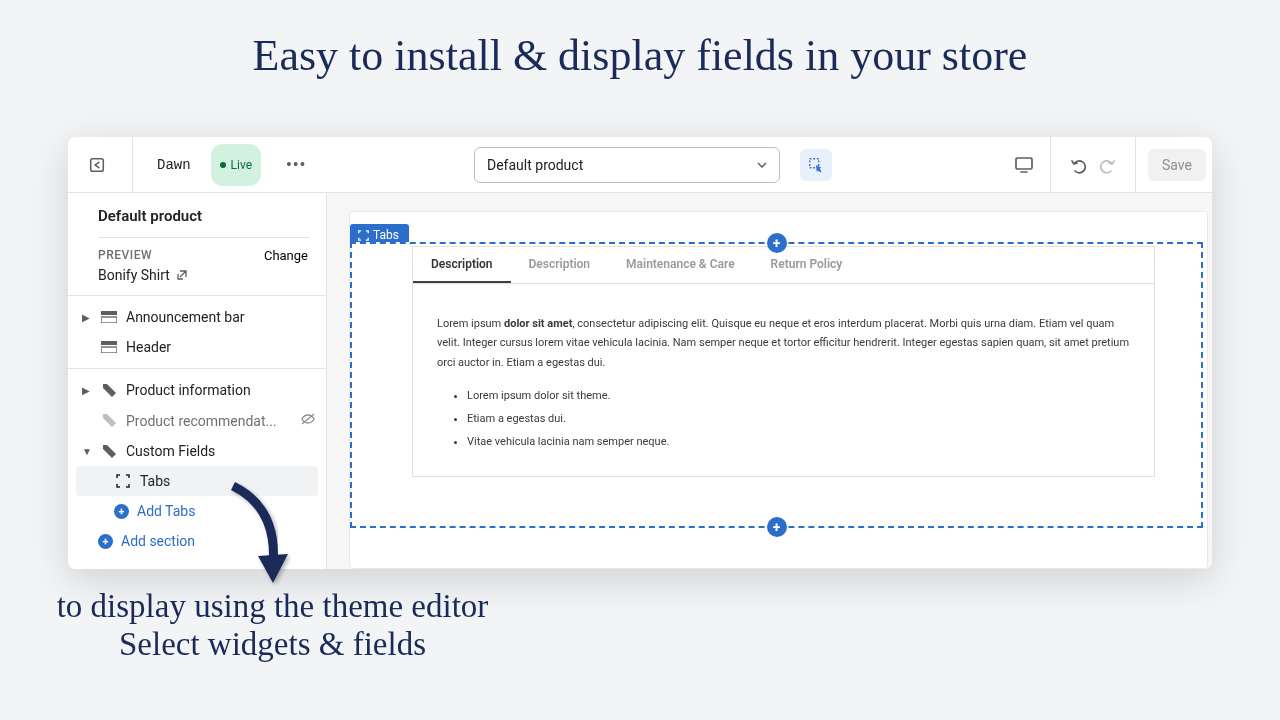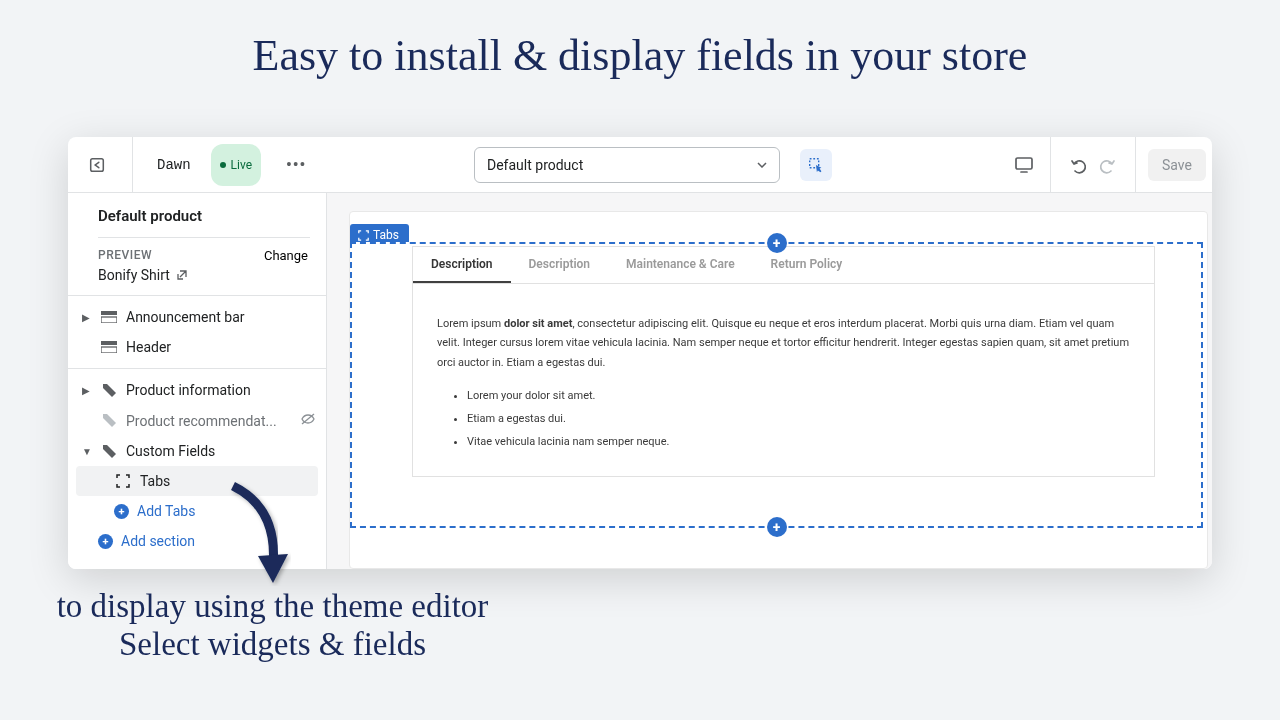--- a/index.html
+++ b/index.html
@@ -324,21 +324,21 @@
           <div class="tabs-container">
             <div class="tab-head">
               <div class="tab active">Description</div>
               <div class="tab">Description</div>
               <div class="tab">Maintenance &amp; Care</div>
               <div class="tab">Return Policy</div>
             </div>
             <div class="tab-body">
               <p><span>Lorem ipsum </span><b>dolor sit amet</b><span>, consectetur adipiscing elit. Quisque eu neque et eros interdum placerat. Morbi quis urna diam. Etiam vel quam velit. Integer cursus lorem vitae vehicula lacinia. Nam semper neque et tortor efficitur hendrerit. Integer egestas sapien quam, sit amet pretium orci auctor in. Etiam a egestas dui.</span></p>
               <ul>
-                <li>Lorem your dolor sit amet.</li>
+                <li>Lorem ipsum dolor sit theme.</li>
                 <li>Etiam a egestas dui.</li>
                 <li>Vitae vehicula lacinia nam semper neque.</li>
               </ul>
             </div>
           </div>
         </div>
       </div>
     </div>
   </div>
 </div>

